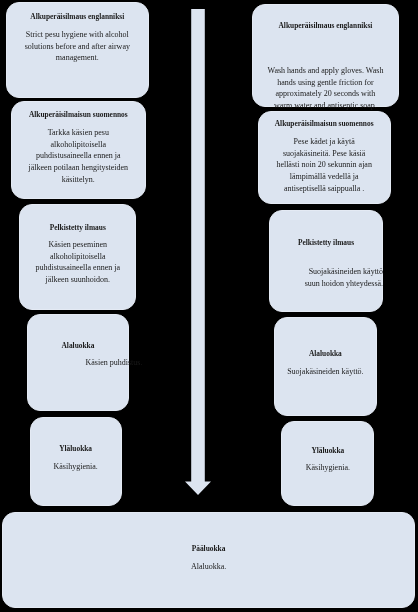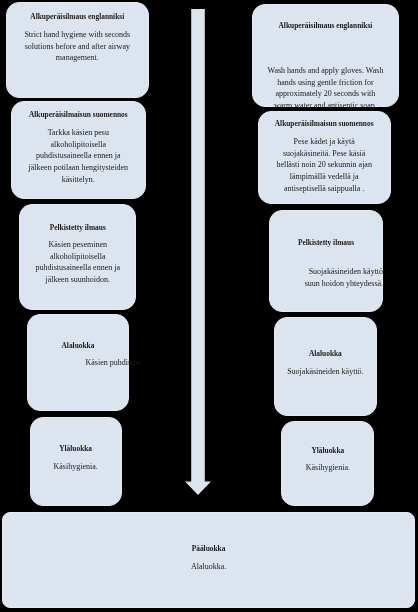--- a/index.html
+++ b/index.html
@@ -15,21 +15,21 @@
   .body{font-size:8px;line-height:11.7px;white-space:pre-line;}
   #arrow{position:absolute;}
 </style>
 </head>
 <body>
 
 <div id="stage">
 
   <div class="node" style="left:6.0px;top:2.2px;width:142.6px;height:95.8px;">
     <div class="txt title" style="left:-1.0px;top:7.8px;width:142.6px;">Alkuperäisilmaus englanniksi</div>
-    <div class="txt body" style="left:-1.0px;top:25.5px;width:142.6px;">Strict hand hygiene with seconds
+    <div class="txt body" style="left:-1.0px;top:25.5px;width:142.6px;">Strict pesu hygiene with alcohol
 solutions before and after airway
 management.</div>
   </div>
 
   <div class="node" style="left:11.4px;top:100.8px;width:134.6px;height:98.3px;">
     <div class="txt title" style="left:-1.0px;top:7.3px;width:134.6px;">Alkuperäisilmaisun suomennos</div>
     <div class="txt body" style="left:-1.0px;top:25.6px;width:134.6px;">Tarkka käsien pesu
 alkoholipitoisella
 puhdistusaineella ennen ja
 jälkeen potilaan hengitysteiden
@@ -80,21 +80,21 @@
   <div class="node" style="left:274.4px;top:317.2px;width:102.8px;height:98.5px;">
     <div class="txt title" style="left:-1.0px;top:30.0px;width:102.8px;">Alaluokka</div>
     <div class="txt body" style="left:-7.0px;top:47.7px;width:114.8px;">Suojakäsineiden käyttö.</div>
   </div>
 
   <div class="node" style="left:280.6px;top:420.5px;width:93.7px;height:85.8px;">
     <div class="txt title" style="left:-1.0px;top:23.6px;width:93.7px;">Yläluokka</div>
     <div class="txt body" style="left:-1.0px;top:40.4px;width:93.7px;">Käsihygienia.</div>
   </div>
 
-  <div class="node" style="left:2.2px;top:511.8px;width:413.1px;height:96.4px;border-radius:8px;">
+  <div class="node" style="left:2.2px;top:511.8px;width:413.1px;height:96.4px;">
     <div class="txt title" style="left:-1.0px;top:30.2px;width:413.1px;">Pääluokka</div>
     <div class="txt body" style="left:-1.0px;top:48.0px;width:413.1px;">Alaluokka.</div>
   </div>
 
   <svg id="arrow" width="28" height="487" viewBox="0 0 28 487" style="left:183.7px;top:9.4px;">
     <path d="M7.2 0 H20.8 V472.6 H27 L14 486 L1 472.6 H7.2 Z" fill="#dce4f0"></path>
   </svg>
 
 </div>
 

